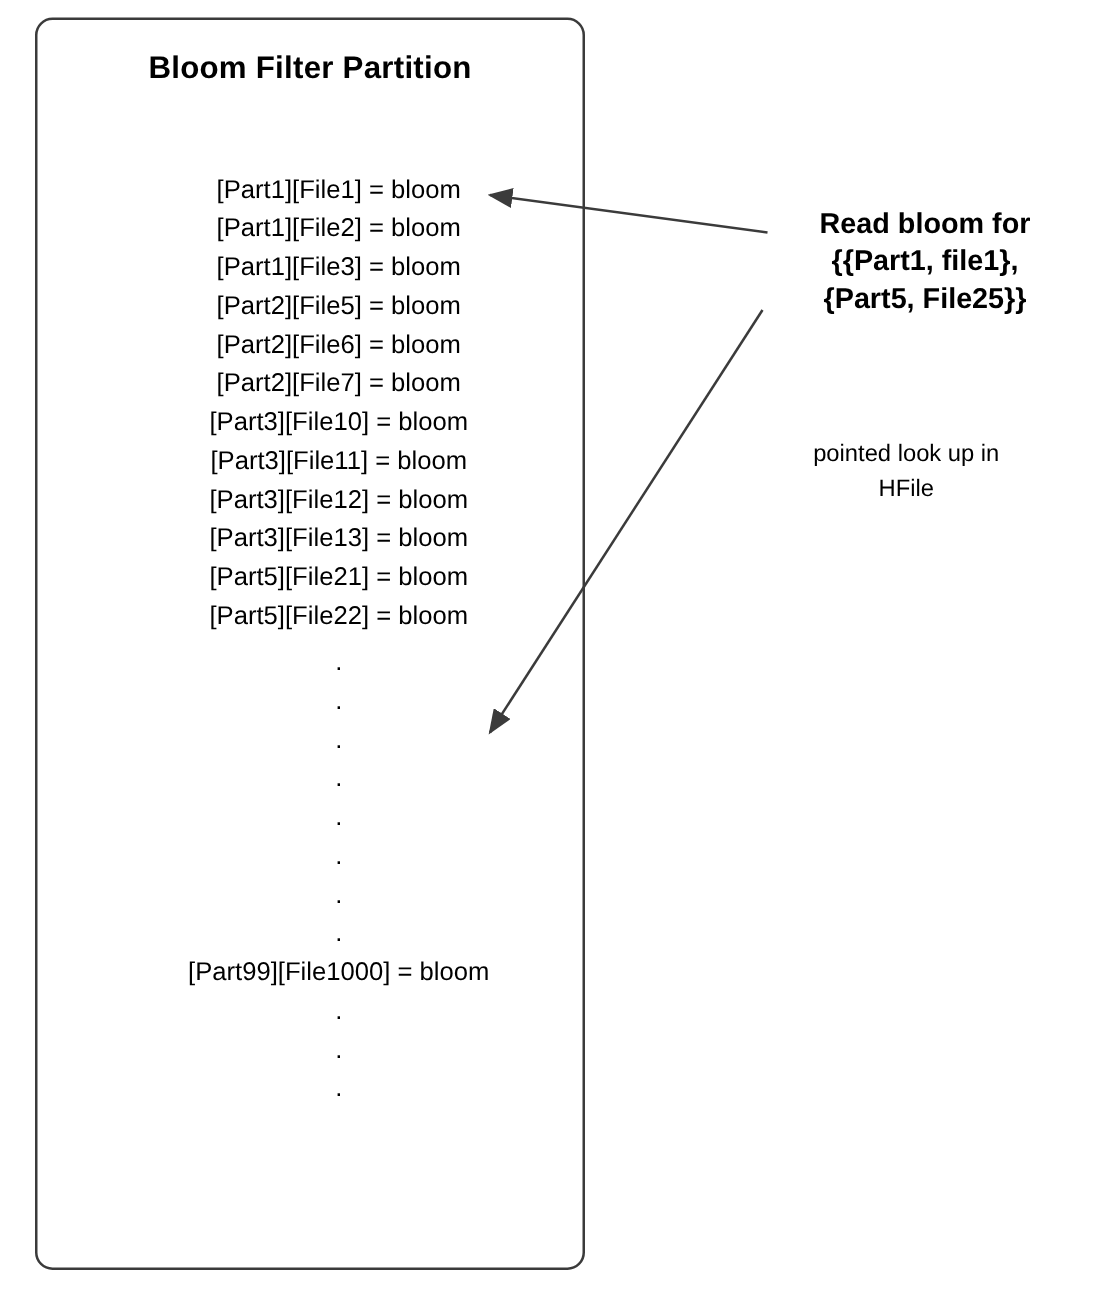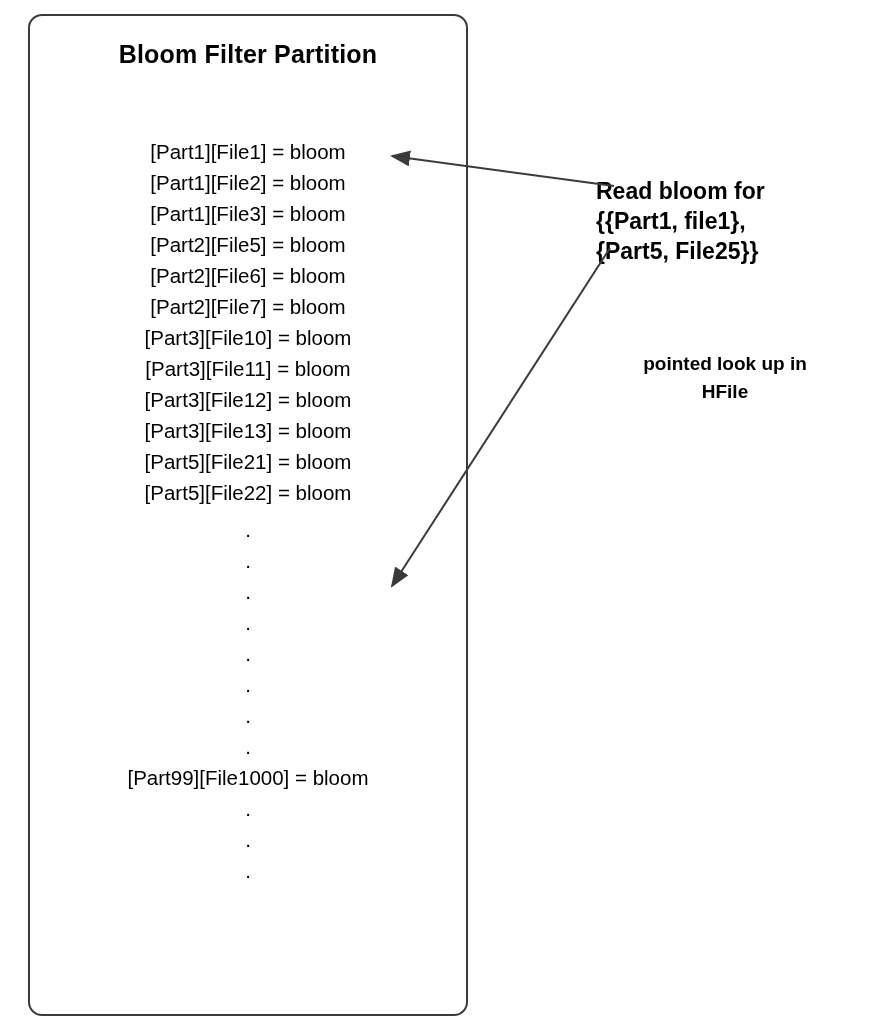--- a/index.html
+++ b/index.html
@@ -40,52 +40,52 @@
     font-size: 25px;
     font-weight: bold;
     letter-spacing: 0.2px;
   }
   #entries {
     position: absolute;
     left: 28px;
     top: 136px;
     width: 440px;
     text-align: center;
+    padding-left: 23px;
   }
   .entry {
     font-size: 20.5px;
     line-height: 31px;
     white-space: nowrap;
   }
   .dot-row {
     font-size: 20.5px;
     line-height: 31px;
     height: 31px;
   }
   .spacer-sm { height: 6px; }
 
   #callout-title {
     position: absolute;
     left: 596px;
-    top: 176px;
+    top: 163px;
     width: 288px;
     font-size: 23px;
     font-weight: bold;
     line-height: 30px;
-    text-align: left;
+    text-align: center;
   }
   #callout-sub {
     position: absolute;
     left: 580px;
     top: 350px;
     width: 290px;
     font-size: 19px;
     line-height: 28px;
     text-align: center;
-    font-weight: bold;
   }
   svg#arrows {
     position: absolute;
     left: 0;
     top: 0;
     width: 884px;
     height: 1033px;
     pointer-events: none;
   }
 </style>

